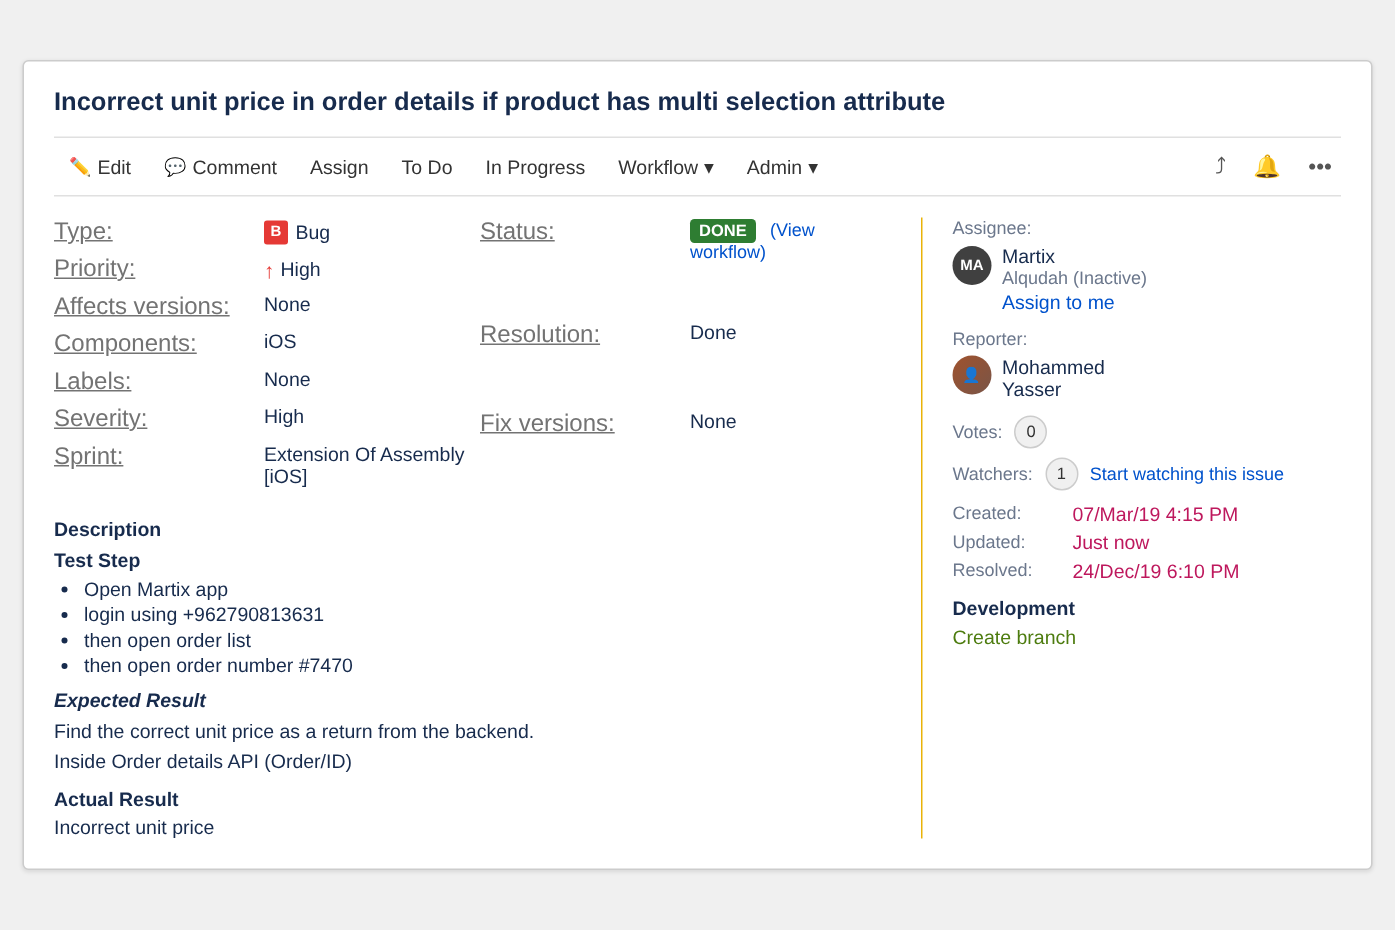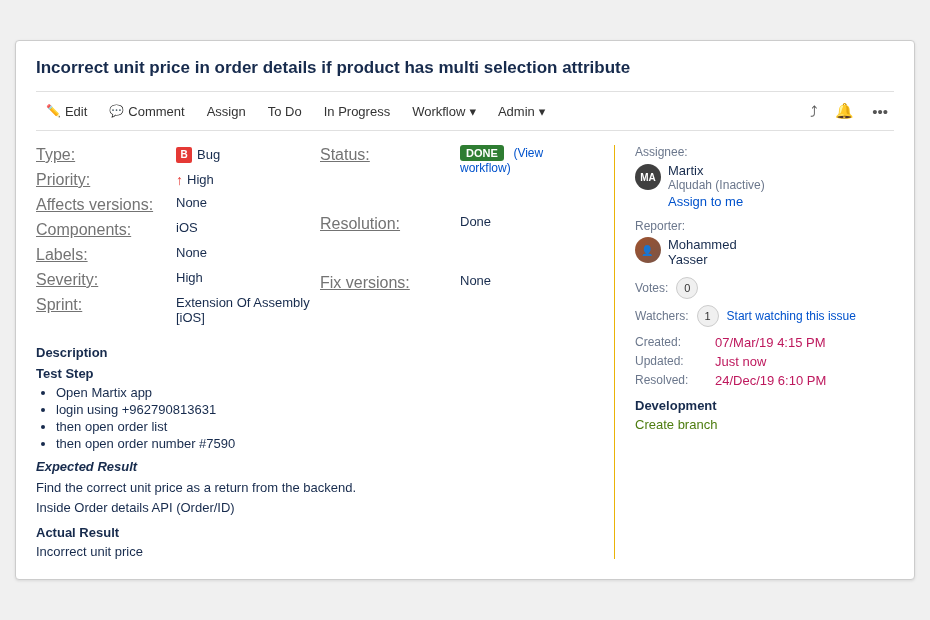--- a/index.html
+++ b/index.html
@@ -360,21 +360,21 @@
         </div>
       </div>
 
       <div class="description-section">
         <div class="section-heading">Description</div>
         <div class="subsection-heading">Test Step</div>
         <ul class="bullet-list">
           <li id="b0">Open Martix app</li>
           <li id="b1">login using +962790813631</li>
           <li id="b2">then open order list</li>
-          <li id="b3">then open order number #7590</li>
+          <li id="b3">then open order number #7470</li>
         </ul>
 
         <div class="section-heading" style="margin-top:8px;font-style:italic;">Expected Result</div>
         <div class="expected-result-text">Find the correct unit price as a return from the backend.</div>
         <div class="expected-result-text">Inside Order details API (Order/ID)</div>
 
         <div class="section-heading" style="margin-top:8px;">Actual Result</div>
         <div class="actual-result-text">Incorrect unit price</div>
       </div>
     </div>

